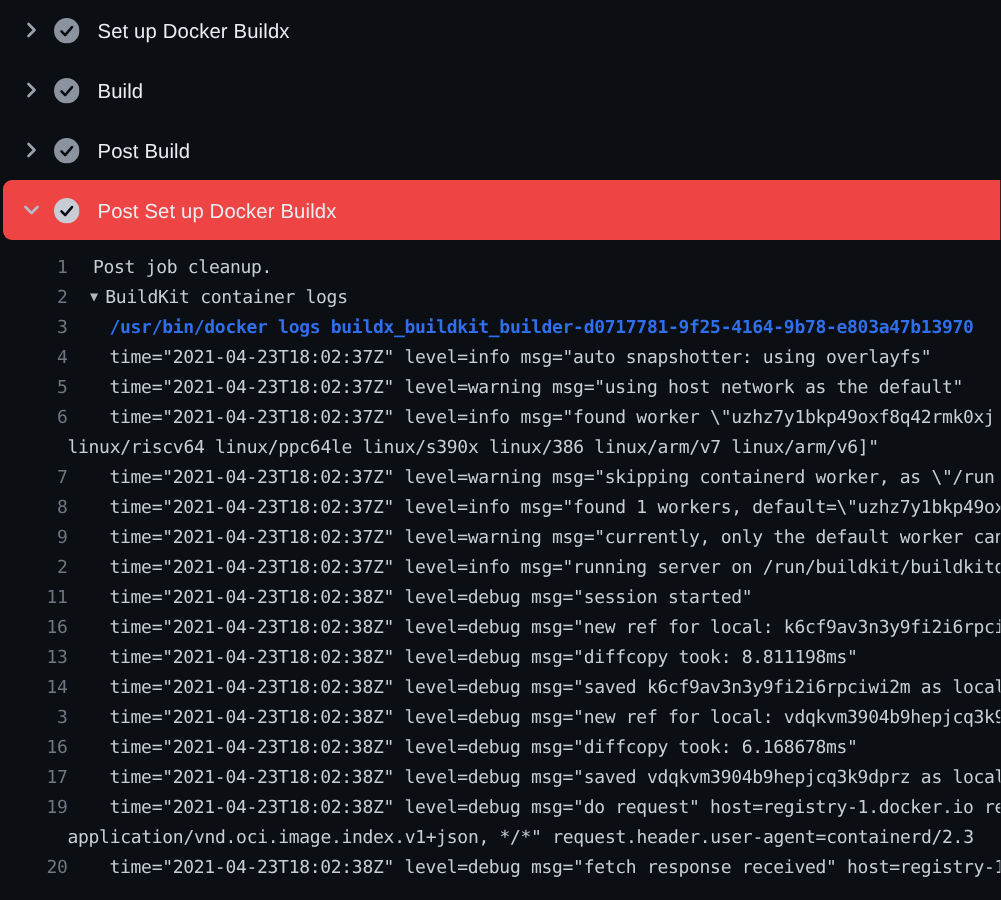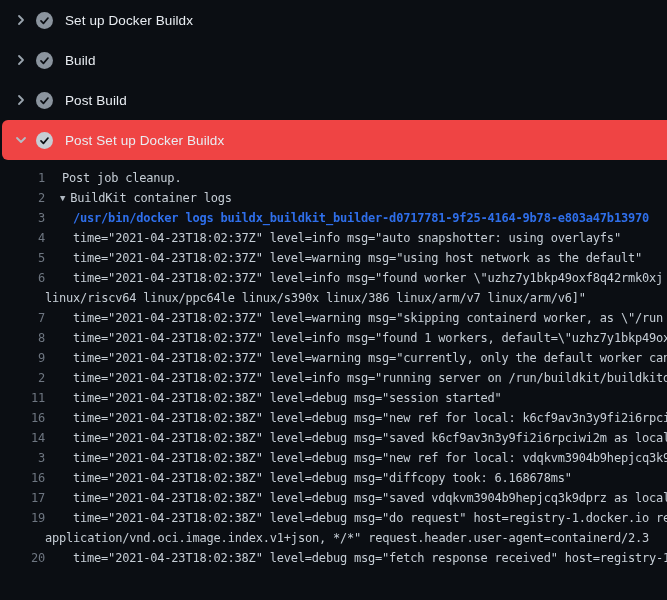--- a/index.html
+++ b/index.html
@@ -156,20 +156,24 @@
   <div class="row item">
     <span class="num">11</span>
     <span class="txt">time="2021-04-23T18:02:38Z" level=debug msg="session started"</span>
   </div>
 
   <div class="row item">
     <span class="num">16</span>
     <span class="txt">time="2021-04-23T18:02:38Z" level=debug msg="new ref for local: k6cf9av3n3y9fi2i6rpciwi2m</span>
   </div>
 
+  <div class="row item">
+    <span class="num">13</span>
+    <span class="txt">time="2021-04-23T18:02:38Z" level=debug msg="diffcopy took: 8.811198ms"</span>
+  </div>
 
   <div class="row item">
     <span class="num">14</span>
     <span class="txt">time="2021-04-23T18:02:38Z" level=debug msg="saved k6cf9av3n3y9fi2i6rpciwi2m as local</span>
   </div>
 
   <div class="row item">
     <span class="num">3</span>
     <span class="txt">time="2021-04-23T18:02:38Z" level=debug msg="new ref for local: vdqkvm3904b9hepjcq3k9dprz</span>
   </div>

